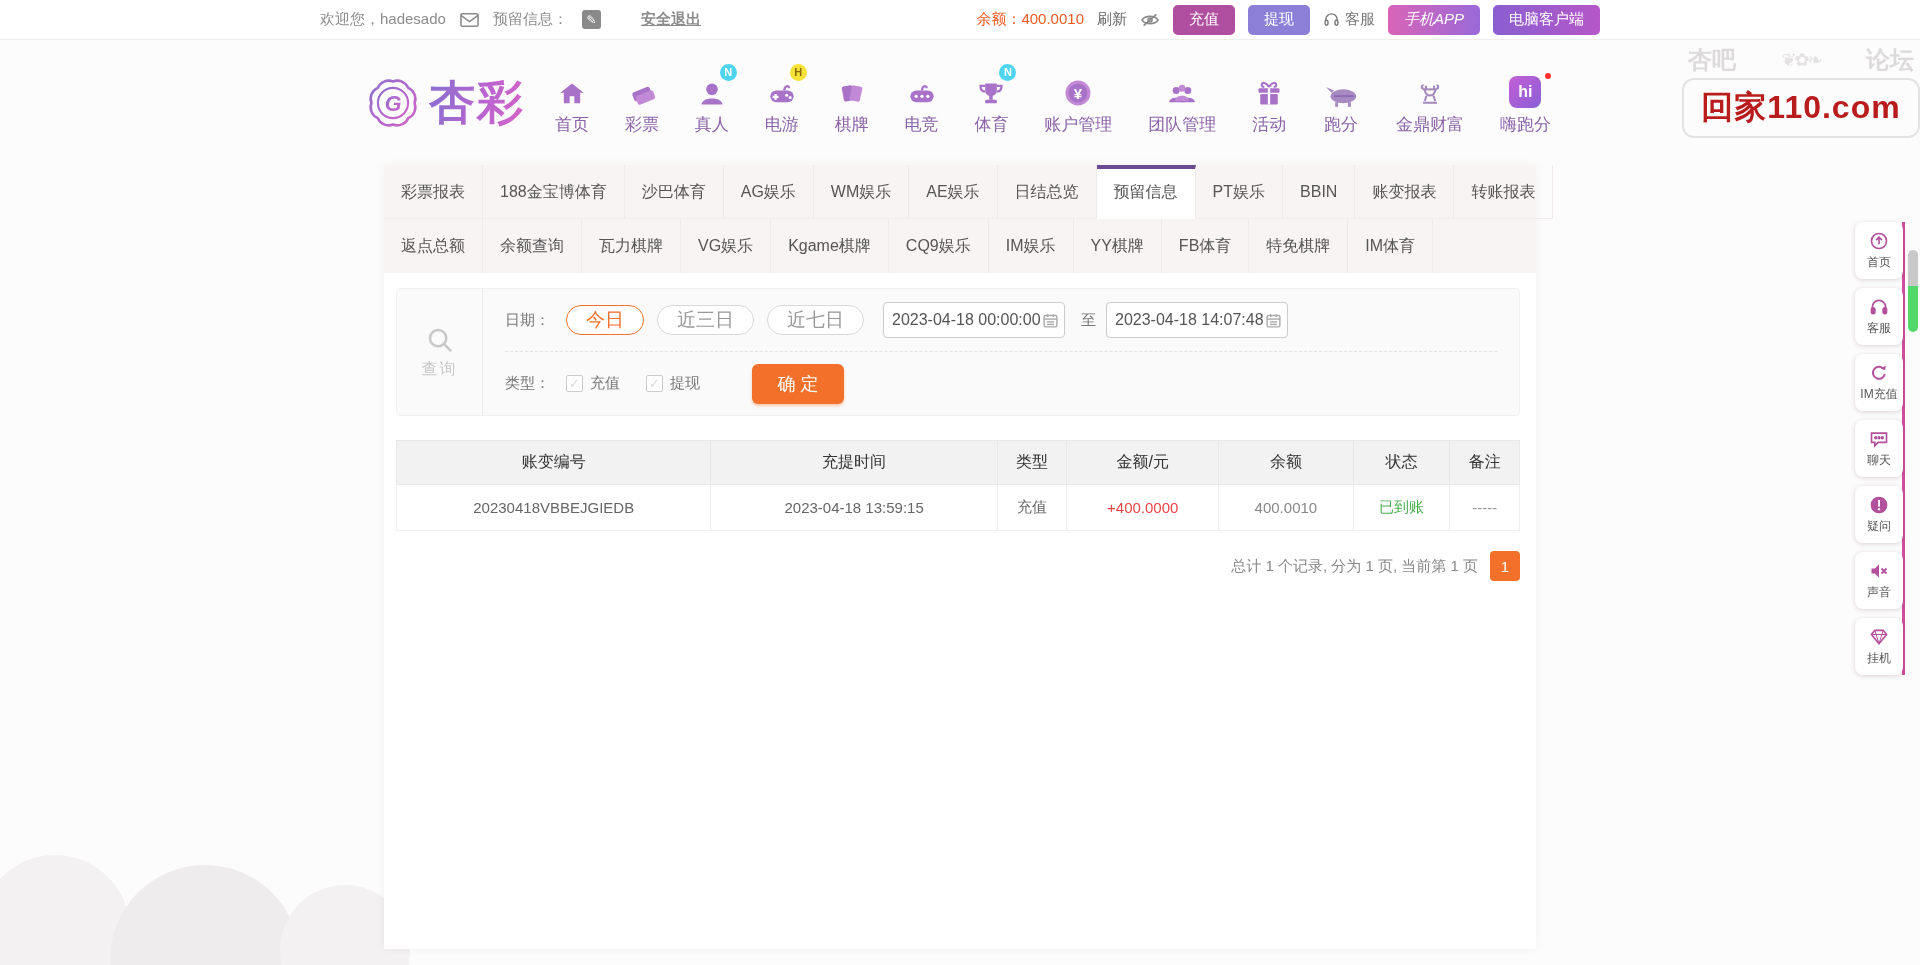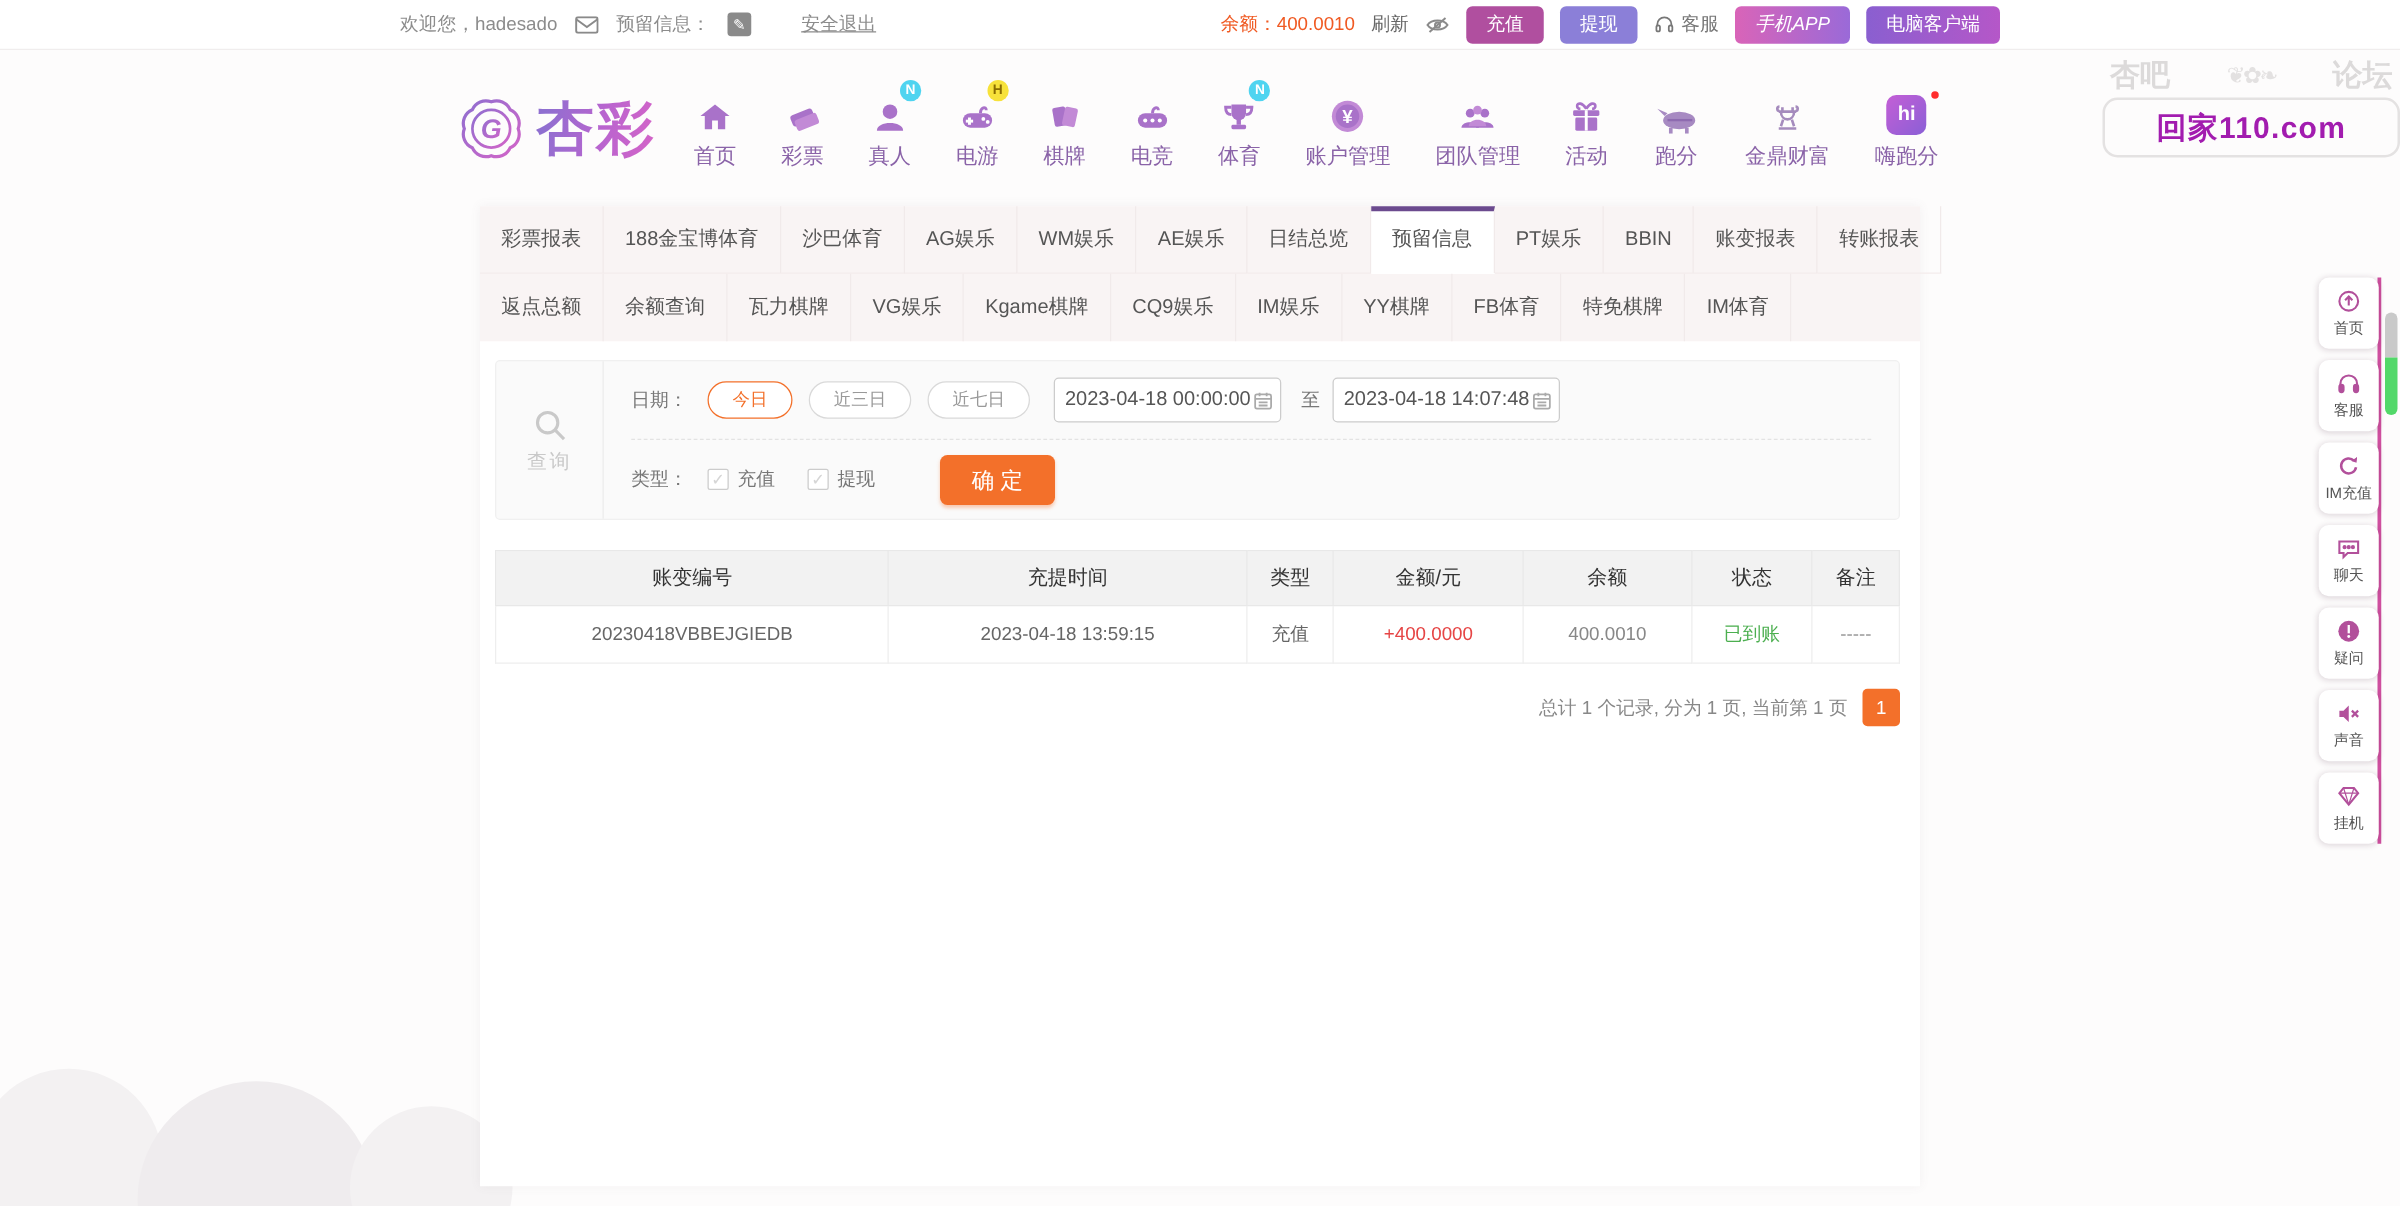--- a/index.html
+++ b/index.html
@@ -11,21 +11,21 @@
 
   
   .topbar { position:relative; z-index:5; height:40px; background:#fff; border-bottom:1px solid #f0eded; }
   .topbar-inner { width:1280px; margin:0 auto; height:100%; display:flex; align-items:center; font-size:15px; color:#8c8c8c; }
   .topbar-left { display:flex; align-items:center; gap:14px; }
   .topbar-right { margin-left:auto; display:flex; align-items:center; gap:13px; }
   .icon { display:inline-flex; align-items:center; justify-content:center; }
   .icon svg { display:block; }
   .pencil-box { width:19px; height:19px; background:#8a8a8a; border-radius:3px; color:#fff;
                 font-size:12px; display:inline-flex; align-items:center; justify-content:center; }
-  .logout { color:#8c8c8c; text-decoration:underline; margin-left:26px; cursor:pointer; }
+  .logout { color:#8c8c8c; text-decoration:underline; margin-left:26px; cursor:pointer;font-weight:bold; }
   .balance-label,.balance-value { color:#f05a23; }
   .refresh { color:#666; cursor:pointer;text-align:center; }
   .tb-btn { height:30px; padding:0 16px; border:none; border-radius:5px; color:#fff; font-size:15px; cursor:pointer; }
   .btn-deposit { background:#b04f9f; }
   .btn-withdraw { background:#8b7fd8; }
   .btn-app { background:linear-gradient(90deg,#d964b8,#9a6ad8);font-style:italic; }
   .btn-pc  { background:linear-gradient(90deg,#8a5fd0,#b557c8); }
   .service { display:inline-flex; align-items:center; gap:5px; color:#777; cursor:pointer; }
 
   
@@ -44,42 +44,42 @@
   .badge-h { background:#f7e23a; color:#8a6d00; }
   .hi-tile { width:32px; height:32px; border-radius:8px; background:linear-gradient(135deg,#c45fd6,#8a5fd6);
              color:#fff; font-weight:bold; font-size:16px; display:flex; align-items:center; justify-content:center; position:relative; }
   .hi-dot { position:absolute; top:3px; right:4px; width:6px; height:6px; border-radius:50%; background:#ff2d2d; }
 
   
   .watermark { position:absolute; top:44px; right:0; width:238px; color:#dcdada; z-index:3; text-align:center; }
   .wm-top { display:flex; justify-content:space-between; align-items:center; font-size:24px; font-weight:bold; padding:0 6px; }
   .wm-flourish { font-size:18px; letter-spacing:-2px; color:#e3e1e1; }
   .wm-box { margin-top:2px; border:2px solid #e4e2e2; border-radius:12px; padding:6px 4px;
-            font-size:24px; font-weight:bold; letter-spacing:1px; color:#a21caf; }
+            font-size:32px; font-weight:bold; letter-spacing:1px; color:#b91c1c; }
 
   
   .card { position:relative; z-index:2; width:1152px; margin:0 auto; height:784px; background:#fff;
           box-shadow:0 0 8px rgba(120,100,110,.08); }
   .tabrow { display:flex; background:#f9f4f4;text-align:center; }
   .tab { height:54px; line-height:54px; padding:0 17px; font-size:16px; color:#555; cursor:pointer;
          border-right:1px solid #f1eaea; white-space:nowrap; }
   .tabrow-1 .tab { border-bottom:1px solid #f3ecec; }
   .tab.active { background:#fff; border-top:4px solid #6b4a8e; line-height:46px; border-bottom:1px solid #fff; }
 
   
   .filter { margin:15px 16px 0 12px; background:#fafafa; border:1px solid #f0f0f0; border-radius:4px; display:flex; }
   .query-side { width:86px; border-right:1px solid #ececec; display:flex; flex-direction:column;
                 align-items:center; justify-content:center; color:#c9c9c9; gap:4px; }
   .query-side .qlabel { font-size:16px; letter-spacing:2px; }
   .filter-body { flex:1; padding:0 22px; }
   .frow { display:flex; align-items:center; height:63px; }
   .frow-1 { border-bottom:1px dashed #e3e3e3; }
   .flabel { color:#777; font-size:15px; margin-right:16px; }
   .pill { height:30px; padding:0 19px; border-radius:16px; border:1px solid #d9d9d9; background:#fff;
-          color:#999; font-size:14px; margin-right:13px; cursor:pointer; }
+          color:#999; font-size:19px; margin-right:13px; cursor:pointer; }
   .pill.active { border-color:#f3702a; color:#f3702a; }
   .date-box { display:flex; align-items:center; height:36px; width:182px; border:1px solid #ccc; border-radius:4px;
               background:#fff; padding:0 8px; margin-left:6px; }
   .date-box input { border:none; outline:none; flex:1; font-size:16px; color:#555; background:transparent; width:150px;
                     font-family:"Liberation Sans","DejaVu Sans",sans-serif;}
   .to-label { color:#777; margin:0 10px 0 16px; font-size:15px; }
   .chk-group { display:flex; align-items:center; margin-right:26px; cursor:pointer; }
   .chk { width:17px; height:17px; border:1px solid #ccc; border-radius:2px; background:#fff; color:#d6d6d6;
          font-size:13px; display:flex; align-items:center; justify-content:center; margin-right:7px; }
   .chk-label { color:#777; font-size:15px; }

